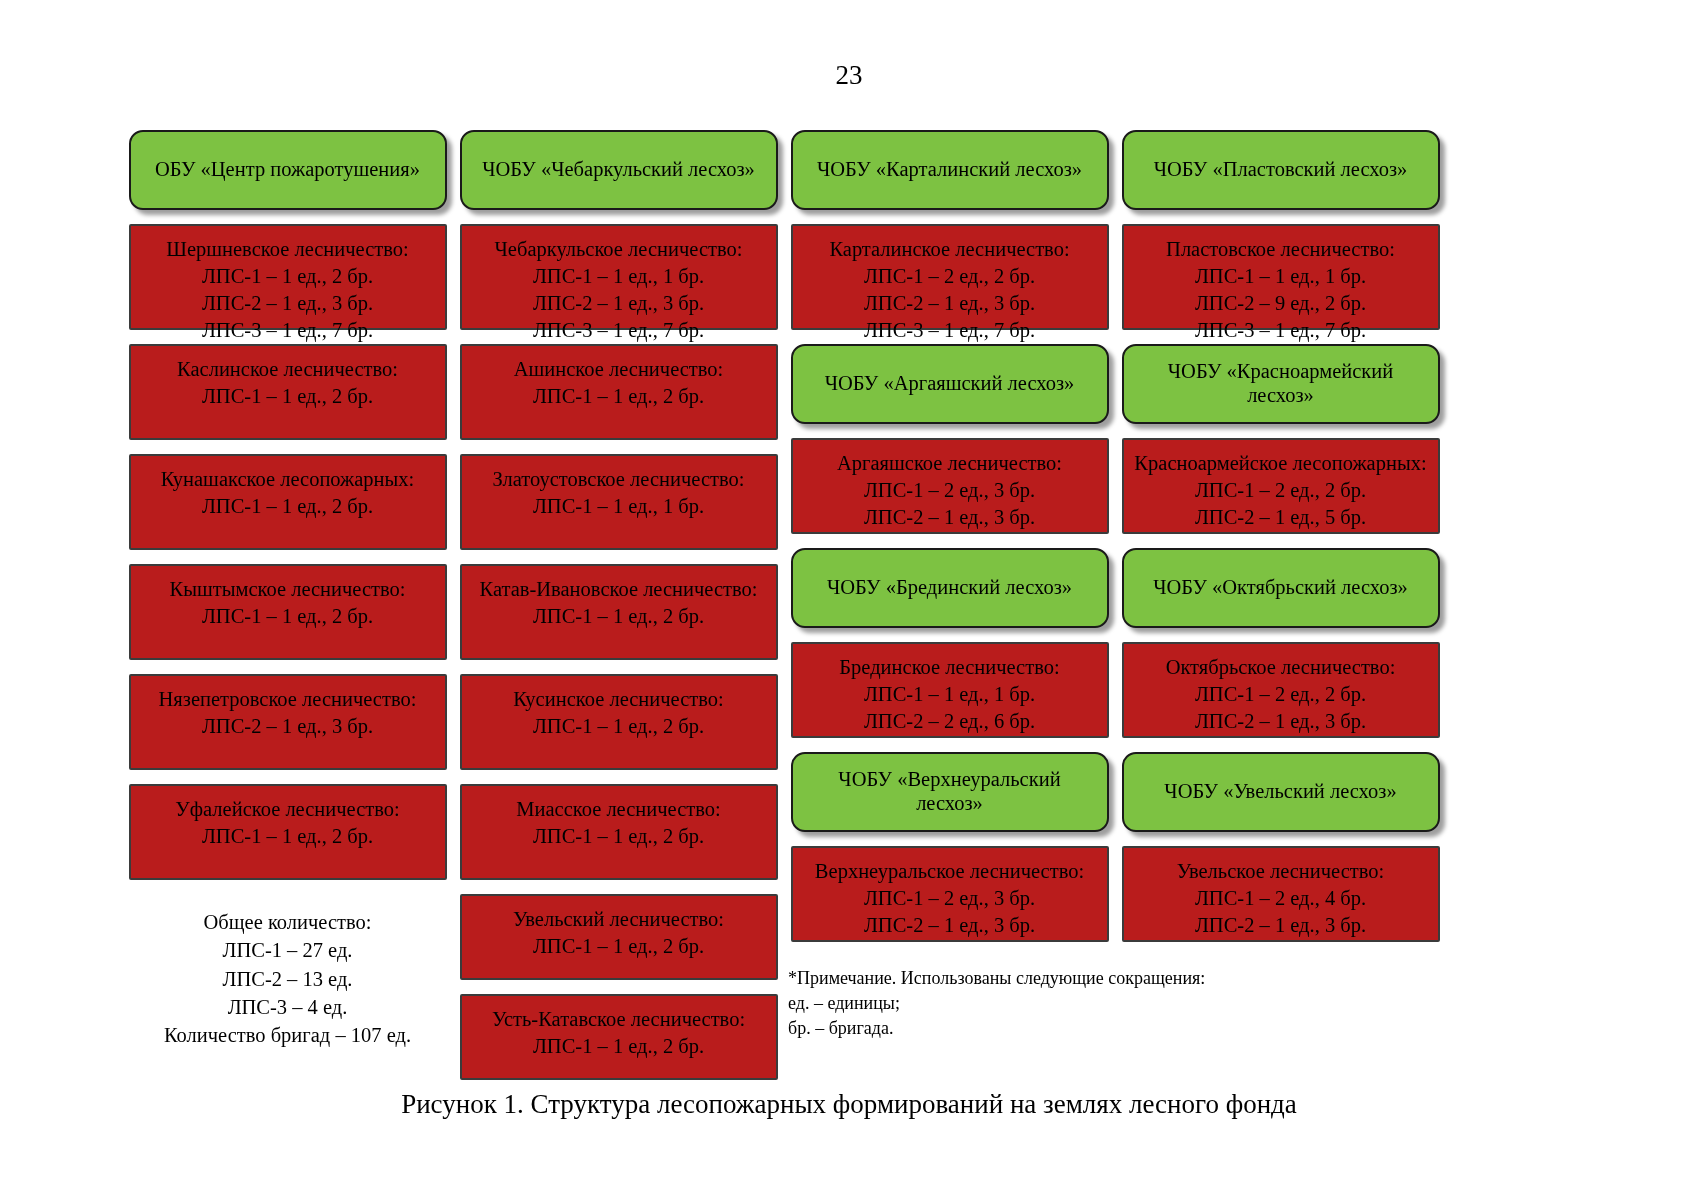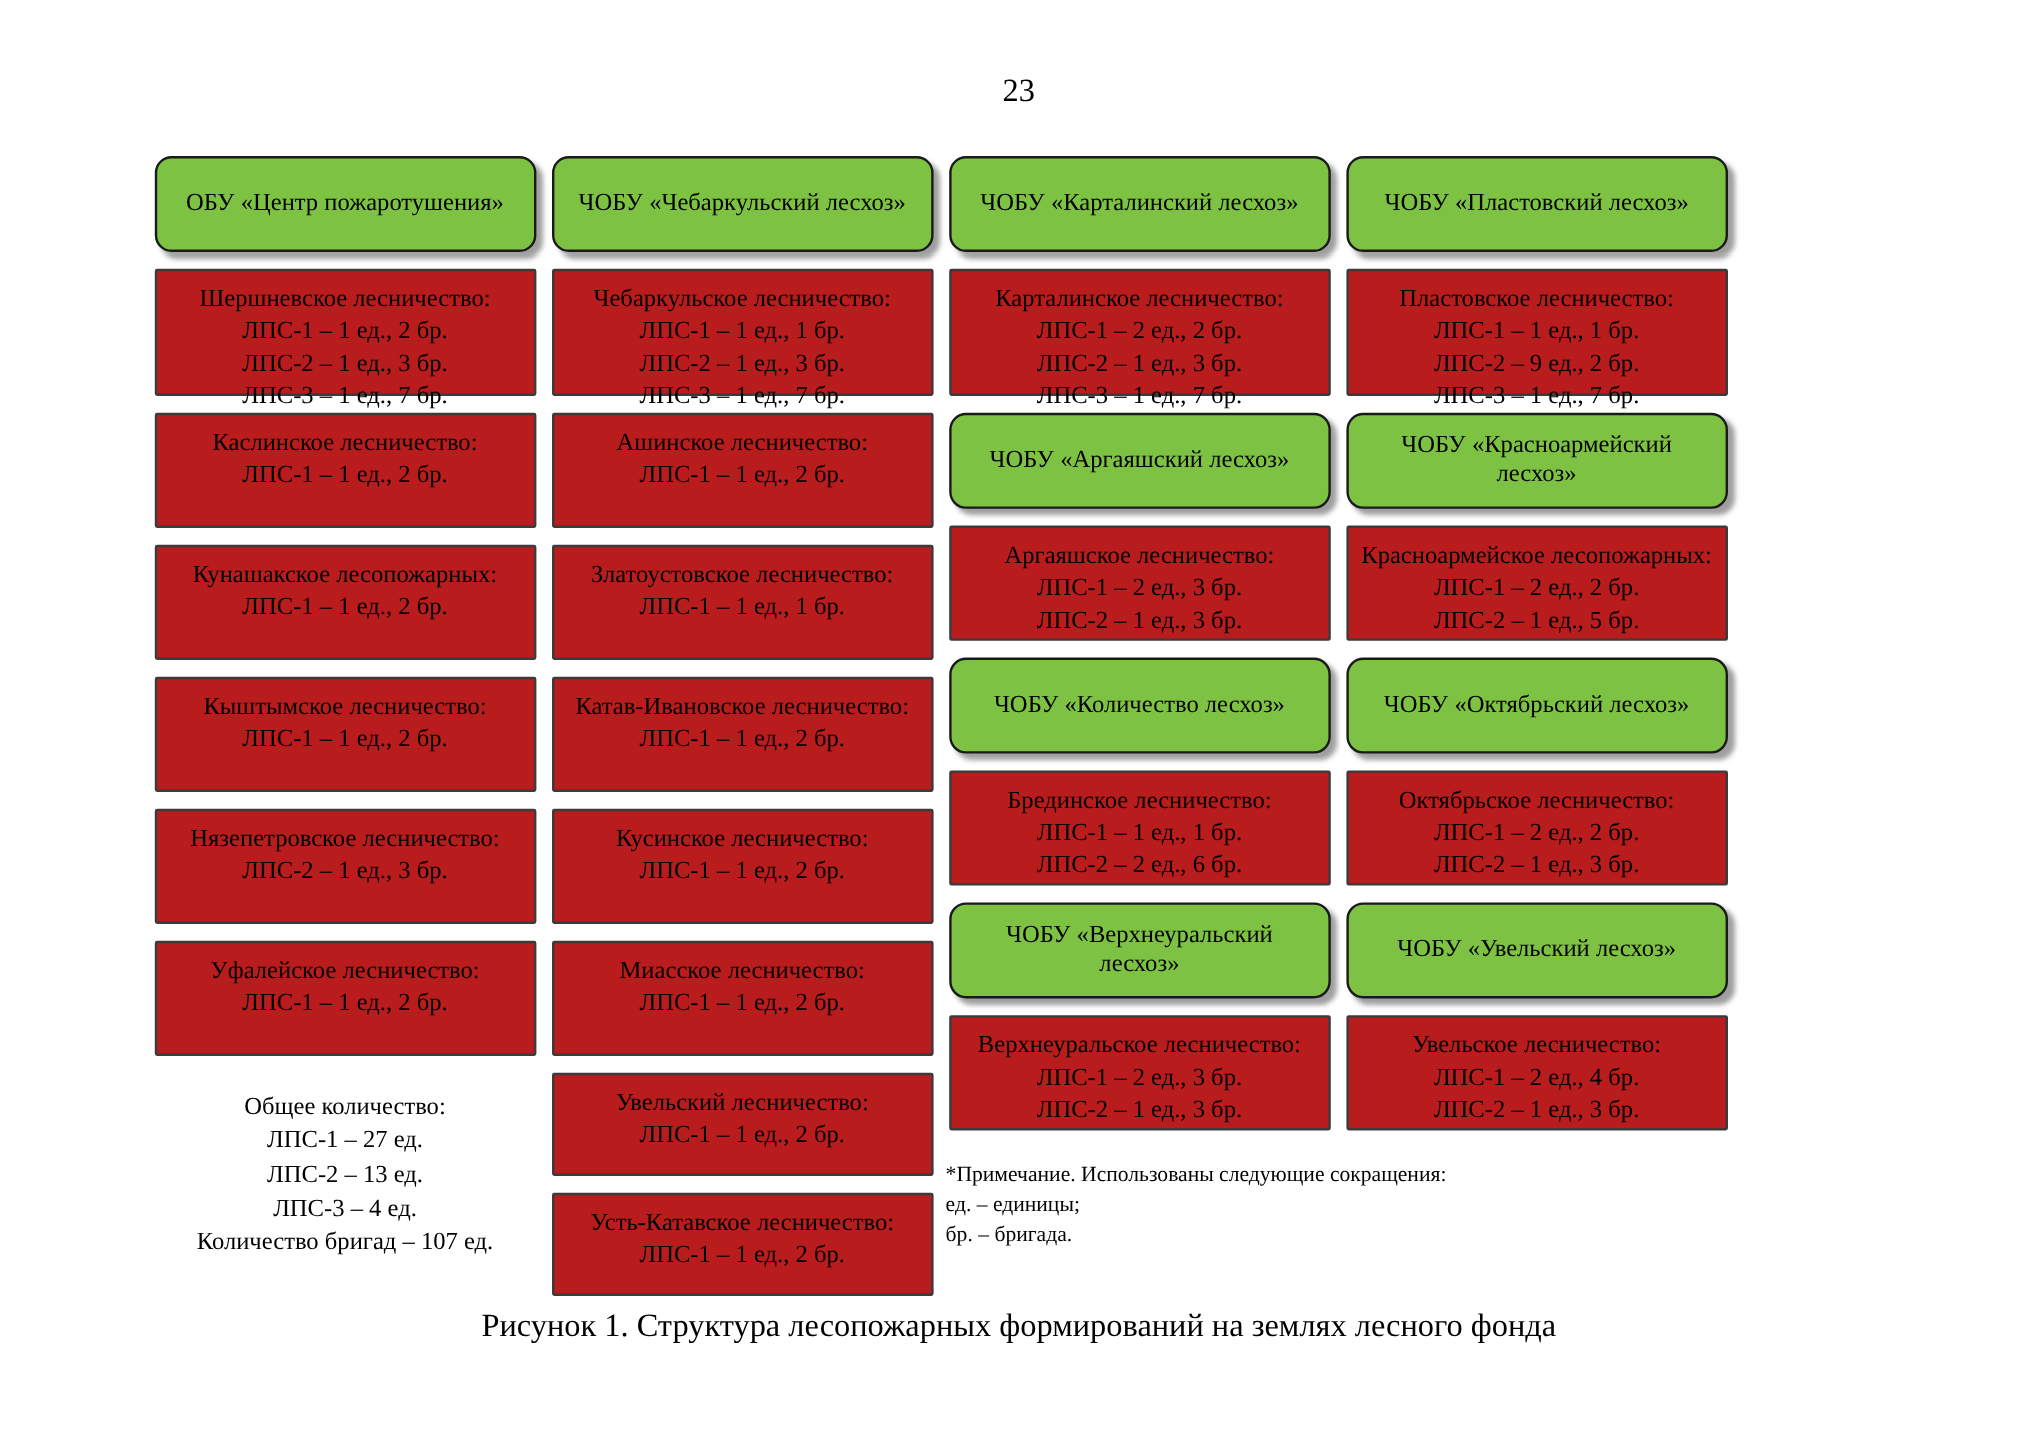--- a/index.html
+++ b/index.html
@@ -252,21 +252,21 @@
       <div class="org-box">
         <span>ЧОБУ «Аргаяшский лесхоз»</span>
       </div>
       <div class="lesn-box h2">
         <span class="title">Аргаяшское лесничество:</span>
         <span class="line">ЛПС-1 – 2 ед., 3 бр.</span>
         <span class="line">ЛПС-2 – 1 ед., 3 бр.</span>
       </div>
 
       <div class="org-box">
-        <span>ЧОБУ «Количество лесхоз»</span>
+        <span>ЧОБУ «Брединский лесхоз»</span>
       </div>
       <div class="lesn-box h2">
         <span class="title">Брединское лесничество:</span>
         <span class="line">ЛПС-1 – 1 ед., 1 бр.</span>
         <span class="line">ЛПС-2 – 2 ед., 6 бр.</span>
       </div>
 
       <div class="org-box">
         <span>ЧОБУ «Верхнеуральский лесхоз»</span>
       </div>

